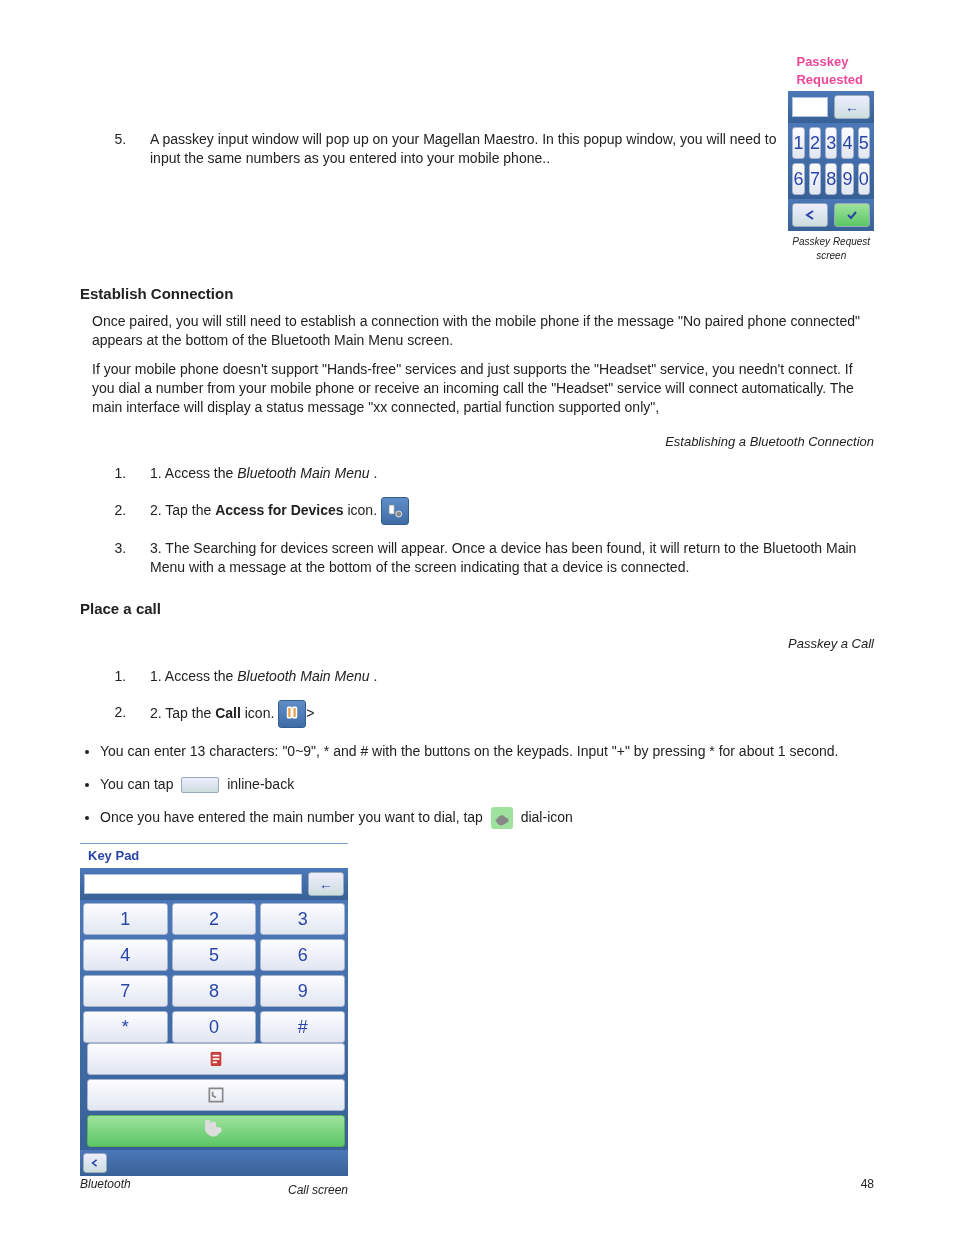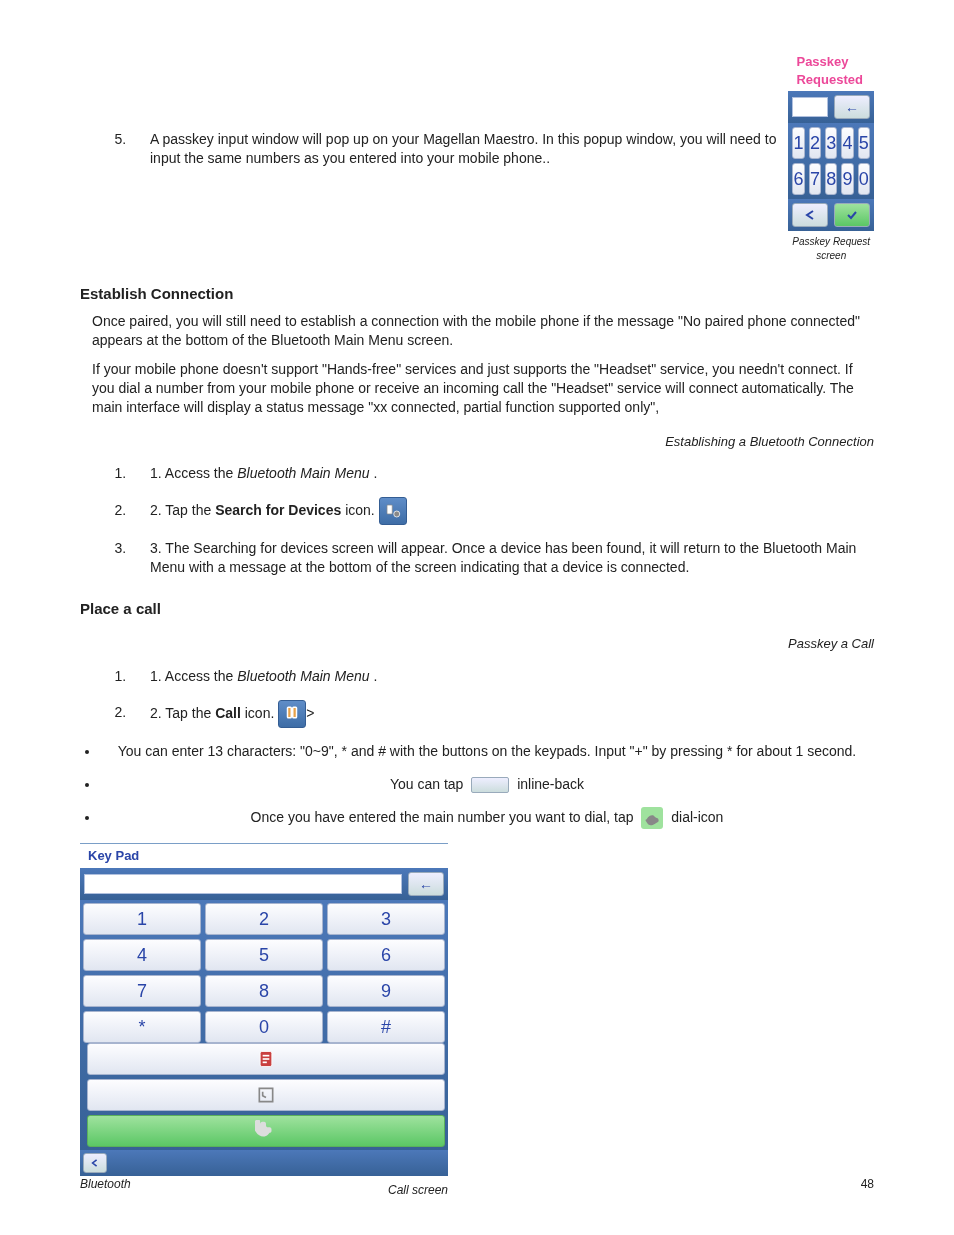--- a/index.html
+++ b/index.html
@@ -9,21 +9,21 @@
     width: 954px;
     margin: 0;
     padding: 50px 80px 40px 80px;
     box-sizing: border-box;
     position: relative;
     min-height: 1235px;
     line-height: 1.35;
   }
   .ol-main { list-style: decimal; padding-left: 50px; }
   .ol-main > li { padding-left: 20px; margin-bottom: 14px; }
-  .ul-bullet { list-style: disc; padding-left: 20px; margin-top: 10px; text-align: center; }
+  .ul-bullet { list-style: disc; padding-left: 20px; margin-top: 10px; }
   .ul-bullet > li { margin-bottom: 14px; }
   .h1 { font-weight: bold; font-size: 15px; margin: 22px 0 8px 0; }
   .h2 { font-style: italic; font-size: 13px; margin: 16px 0 6px 20px; text-align: right; }
   .para { margin: 6px 0 10px 12px; }
   .italic { font-style: italic; }
   .bold { font-weight: bold; }
   .footer { position: absolute; bottom: 46px; left: 80px; right: 80px; display: flex; justify-content: space-between; font-size: 12px; }
   .footer .left { font-style: italic; }
 
   
@@ -75,21 +75,21 @@
   .icon-tile svg { width: 18px; height: 18px; stroke: #fff; stroke-width: 2; fill: none; }
 
   .inline-icon {
     width: 22px; height: 22px; display: inline-flex; align-items: center; justify-content: center;
     background: #dde8f6; border-radius: 3px; vertical-align: middle; margin: 0 4px;
   }
   .inline-icon.green { background: #9fe29e; }
 
   
   .keypad {
-    width: 368px; background: #fff; border-top: 1px solid #7a9ec7;
+    width: 268px; background: #fff; border-top: 1px solid #7a9ec7;
     font-family: Arial, sans-serif;
   }
   .keypad .titlebar {
     background: #fff; color: #2a45a8; font-weight: bold; font-size: 13px; padding: 3px 8px;
   }
   .keypad .inputrow {
     background: linear-gradient(#4c78b9,#376196);
     display: flex; justify-content: space-between; align-items: center; padding: 4px;
   }
   .keypad .inputrow .field {
@@ -213,21 +213,21 @@
     <span>
       <span>Access the </span>
       <span class="italic">Bluetooth Main Menu</span>
       <span>.</span>
     </span>
   </li>
   <li>
     <span>2.</span>
     <span>
       <span>Tap the </span>
-      <span class="bold">Search for Devices</span>
+      <span class="bold">Access for Devices</span>
       <span> icon.</span>
     </span>
     <span class="icon-tile">
       <svg viewBox="0 0 24 24" width="16" height="16">
           <rect x="4" y="4" width="7" height="12" rx="1" fill="#fff" stroke="#888" stroke-width="1"></rect>
           <circle cx="17" cy="16" r="4" fill="#888" stroke="#fff" stroke-width="1"></circle>
         </svg>
     </span>
   </li>
   <li>

